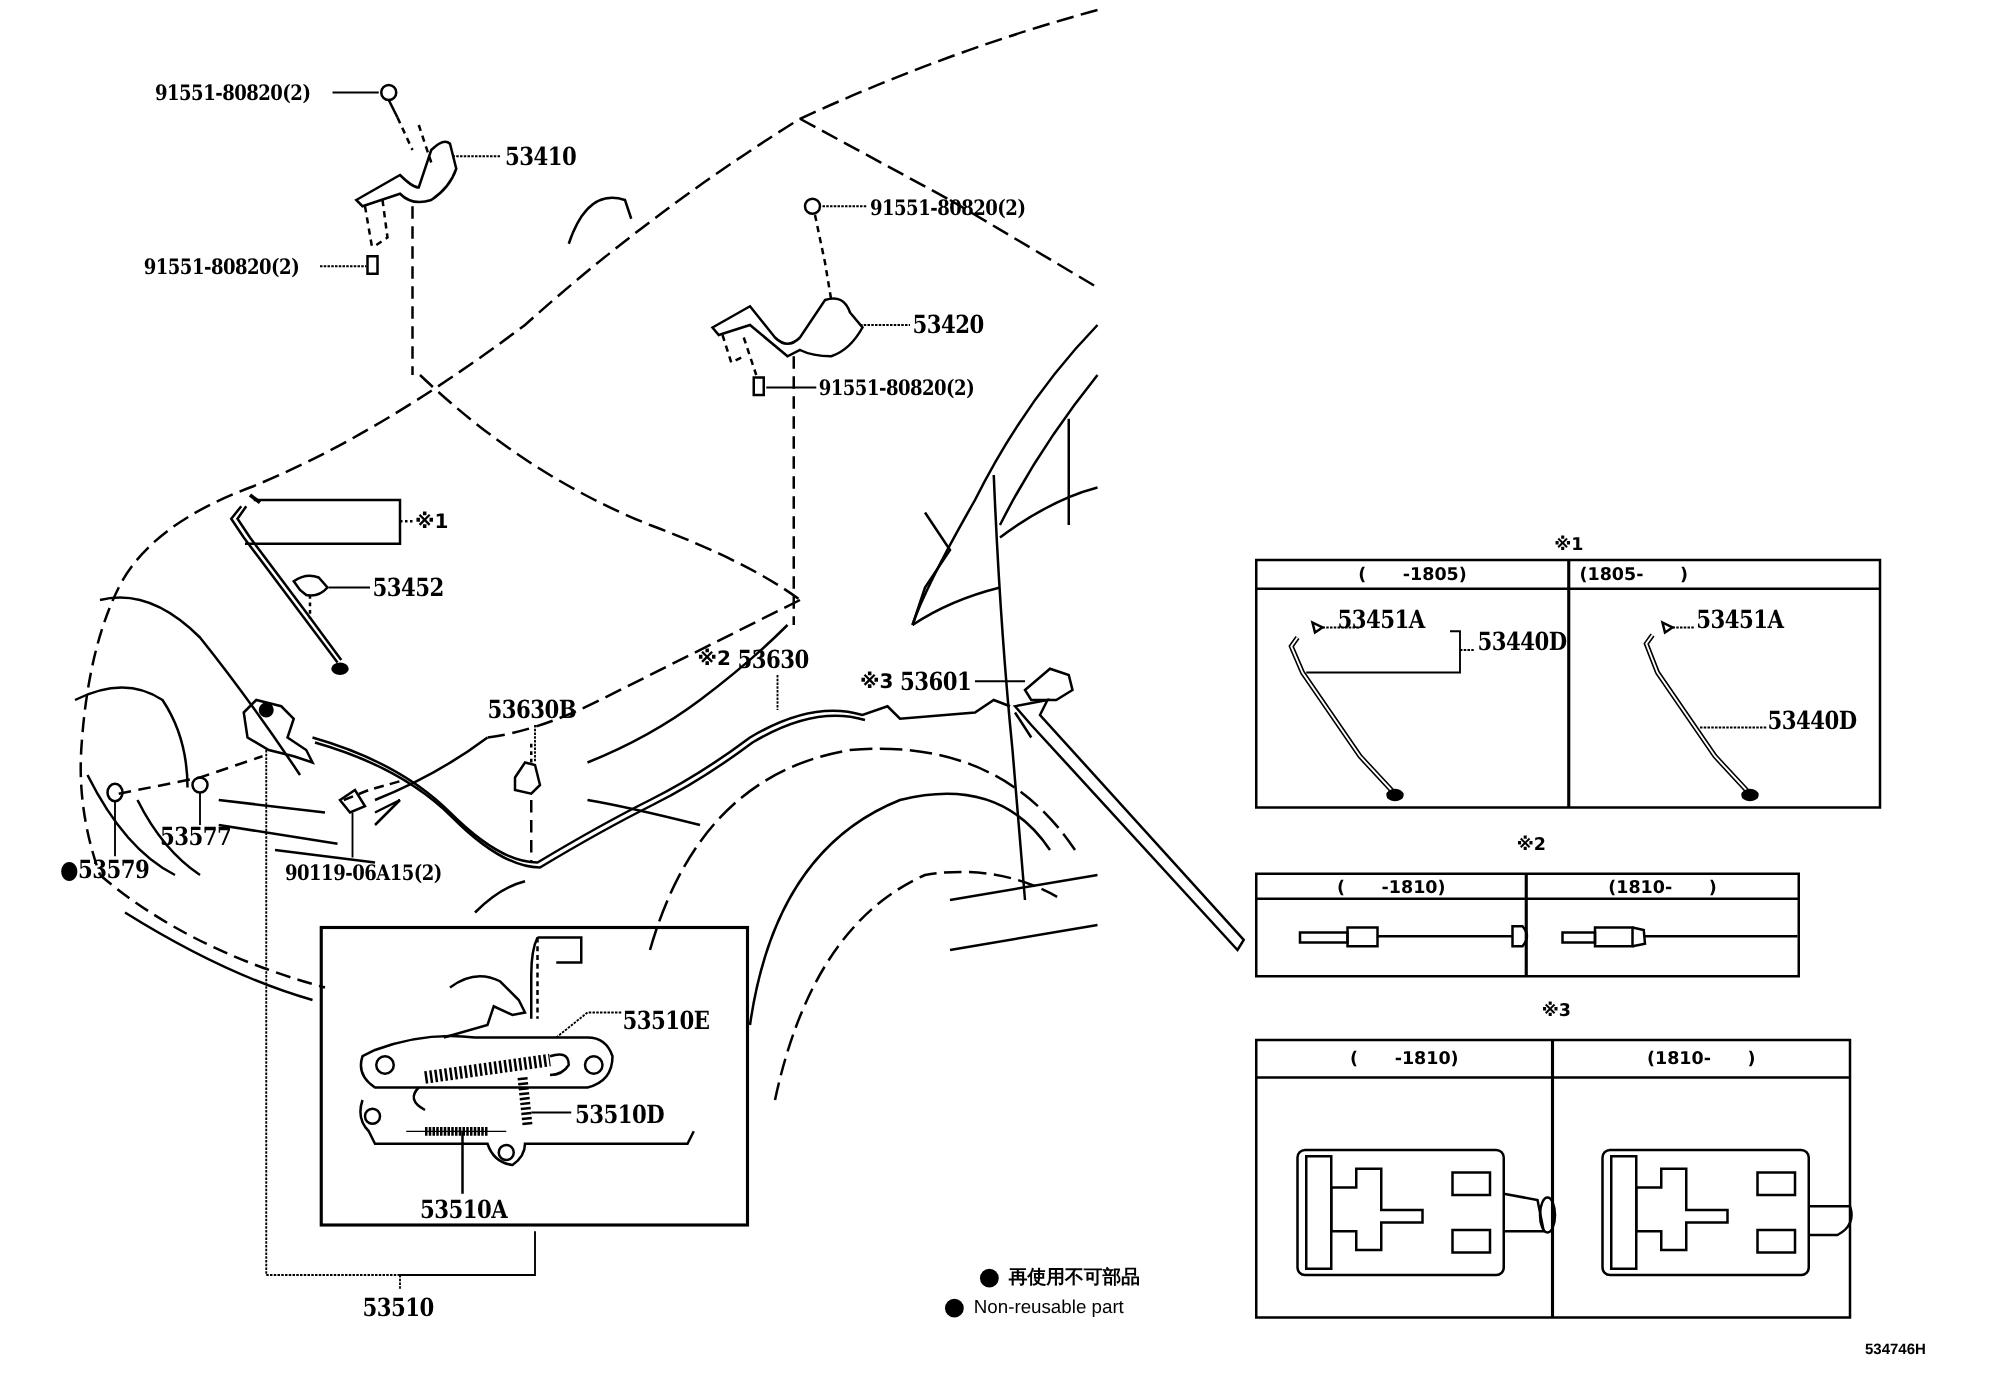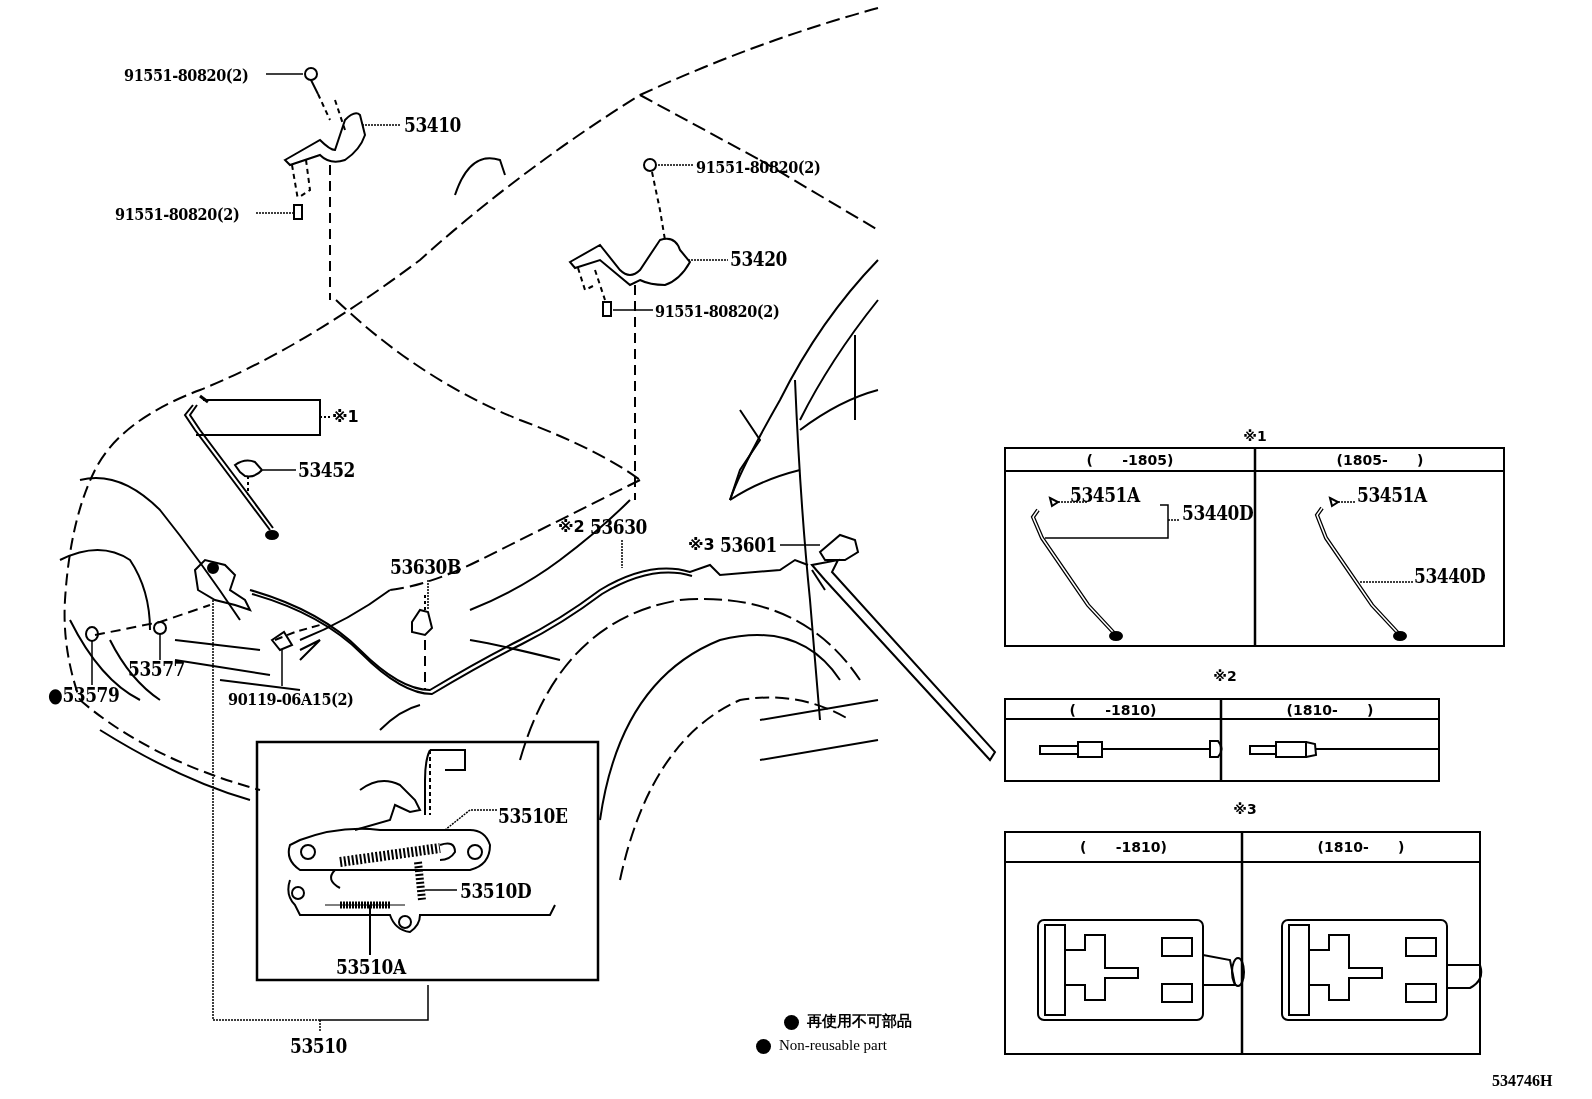--- a/index.html
+++ b/index.html
@@ -1,21 +1,21 @@
 <!DOCTYPE html>
 <html><head>
 <meta charset="utf-8">
 <style>
   html, body { margin:0; padding:0; background:#ffffff; }
   body { width:1592px; height:1099px; position:relative; overflow:hidden; font-family:"DejaVu Serif", serif; color:#000; }
   #canvas { position:absolute; left:0; top:0; width:1592px; height:1099px; }
   .lbl { position:absolute; font-family:"DejaVu Serif", serif; font-weight:bold; font-size:20px; line-height:22px; white-space:nowrap; letter-spacing:-0.5px; transform:scaleX(0.85); transform-origin:left center; }
   .lbl.sm { font-size:17px; }
   .hdr { position:absolute; font-family:"DejaVu Sans", sans-serif; font-weight:bold; font-size:14px; line-height:16px; white-space:nowrap; text-align:center; }
-  .note { position:absolute; font-family:Liberation Serif, serif; font-size:15px; white-space:nowrap; }
+  .note { position:absolute; font-family:Liberation Sans, sans-serif; font-size:15px; white-space:nowrap; }
   .bullet { display:inline-block; width:15px; height:15px; border-radius:50%; background:#000; vertical-align:middle; margin-right:8px; }
   .ref { position:absolute; font-family:"DejaVu Sans", sans-serif; font-size:16px; font-weight:bold; white-space:nowrap; }
 </style>
 </head>
 <body>
 
 <svg id="canvas" viewBox="0 0 1592 1099" xmlns="http://www.w3.org/2000/svg" fill="none" stroke="#000" stroke-width="2">
 
   <g>
 
@@ -257,27 +257,27 @@
 
 <div class="note" style="left:784px;top:1012px;font-weight:bold;">
   <span class="bullet"></span><span>再使用不可部品</span>
 </div>
 <div class="note" style="left:756px;top:1037px;">
   <span class="bullet"></span><span>Non-reusable part</span>
 </div>
 
 <div class="hdr" style="left:1240px;top:428px;width:30px;">※1</div>
 <div class="hdr" style="left:1005px;top:452px;width:250px;white-space:pre;">(      -1805)</div>
-<div class="hdr" style="left:1269px;top:452px;width:222px;white-space:pre;">(1805-      )</div>
+<div class="hdr" style="left:1196px;top:452px;width:222px;white-space:pre;">(1805-      )</div>
 <div class="lbl" style="left:1070px;top:484px;">53451A</div>
 <div class="lbl" style="left:1182px;top:502px;">53440D</div>
 <div class="lbl" style="left:1357px;top:484px;">53451A</div>
 <div class="lbl" style="left:1414px;top:565px;">53440D</div>
 
 <div class="hdr" style="left:1205px;top:668px;width:40px;">※2</div>
 <div class="hdr" style="left:1005px;top:702px;width:216px;white-space:pre;">(      -1810)</div>
 <div class="hdr" style="left:1221px;top:702px;width:218px;white-space:pre;">(1810-      )</div>
 
 <div class="hdr" style="left:1225px;top:801px;width:40px;">※3</div>
 <div class="hdr" style="left:1005px;top:839px;width:237px;white-space:pre;">(      -1810)</div>
 <div class="hdr" style="left:1242px;top:839px;width:238px;white-space:pre;">(1810-      )</div>
 
-<div class="note" style="left:1492px;top:1072px;font-weight:bold;font-size:16px;">534746H</div>
+<div class="note" style="left:1492px;top:1072px;font-weight:bold;font-size:12px;">534746H</div>
 
 </body></html>

